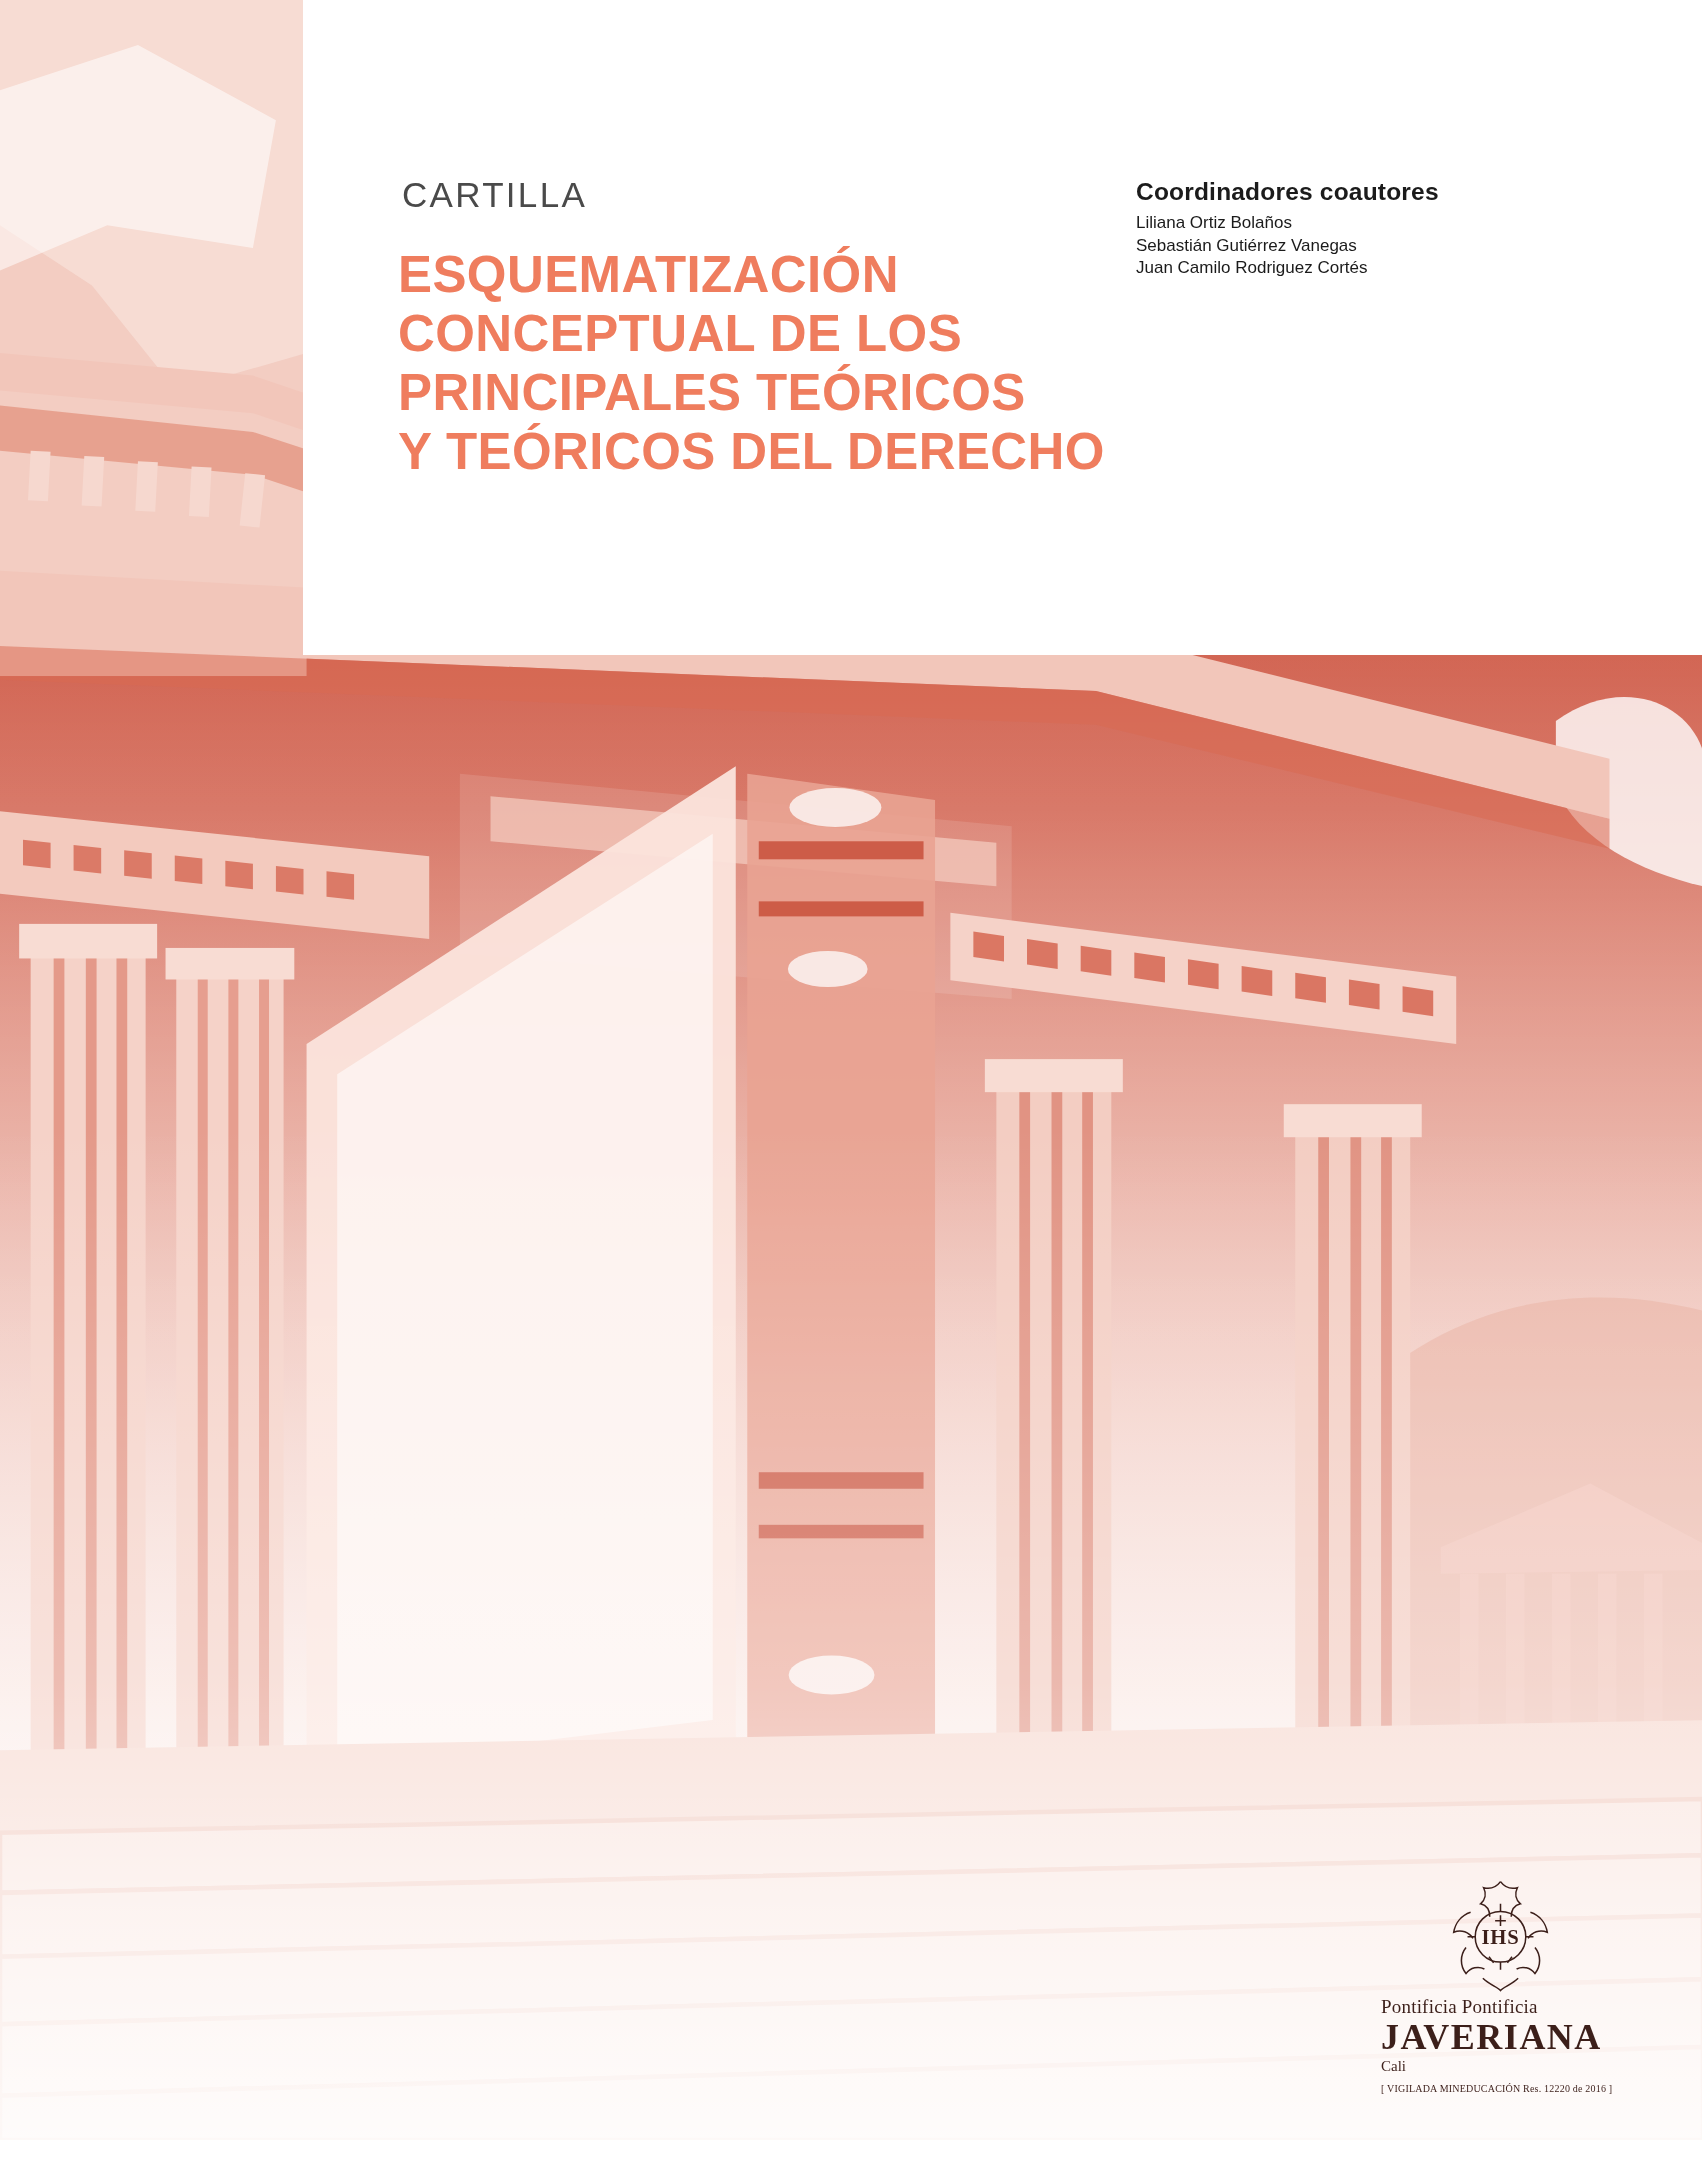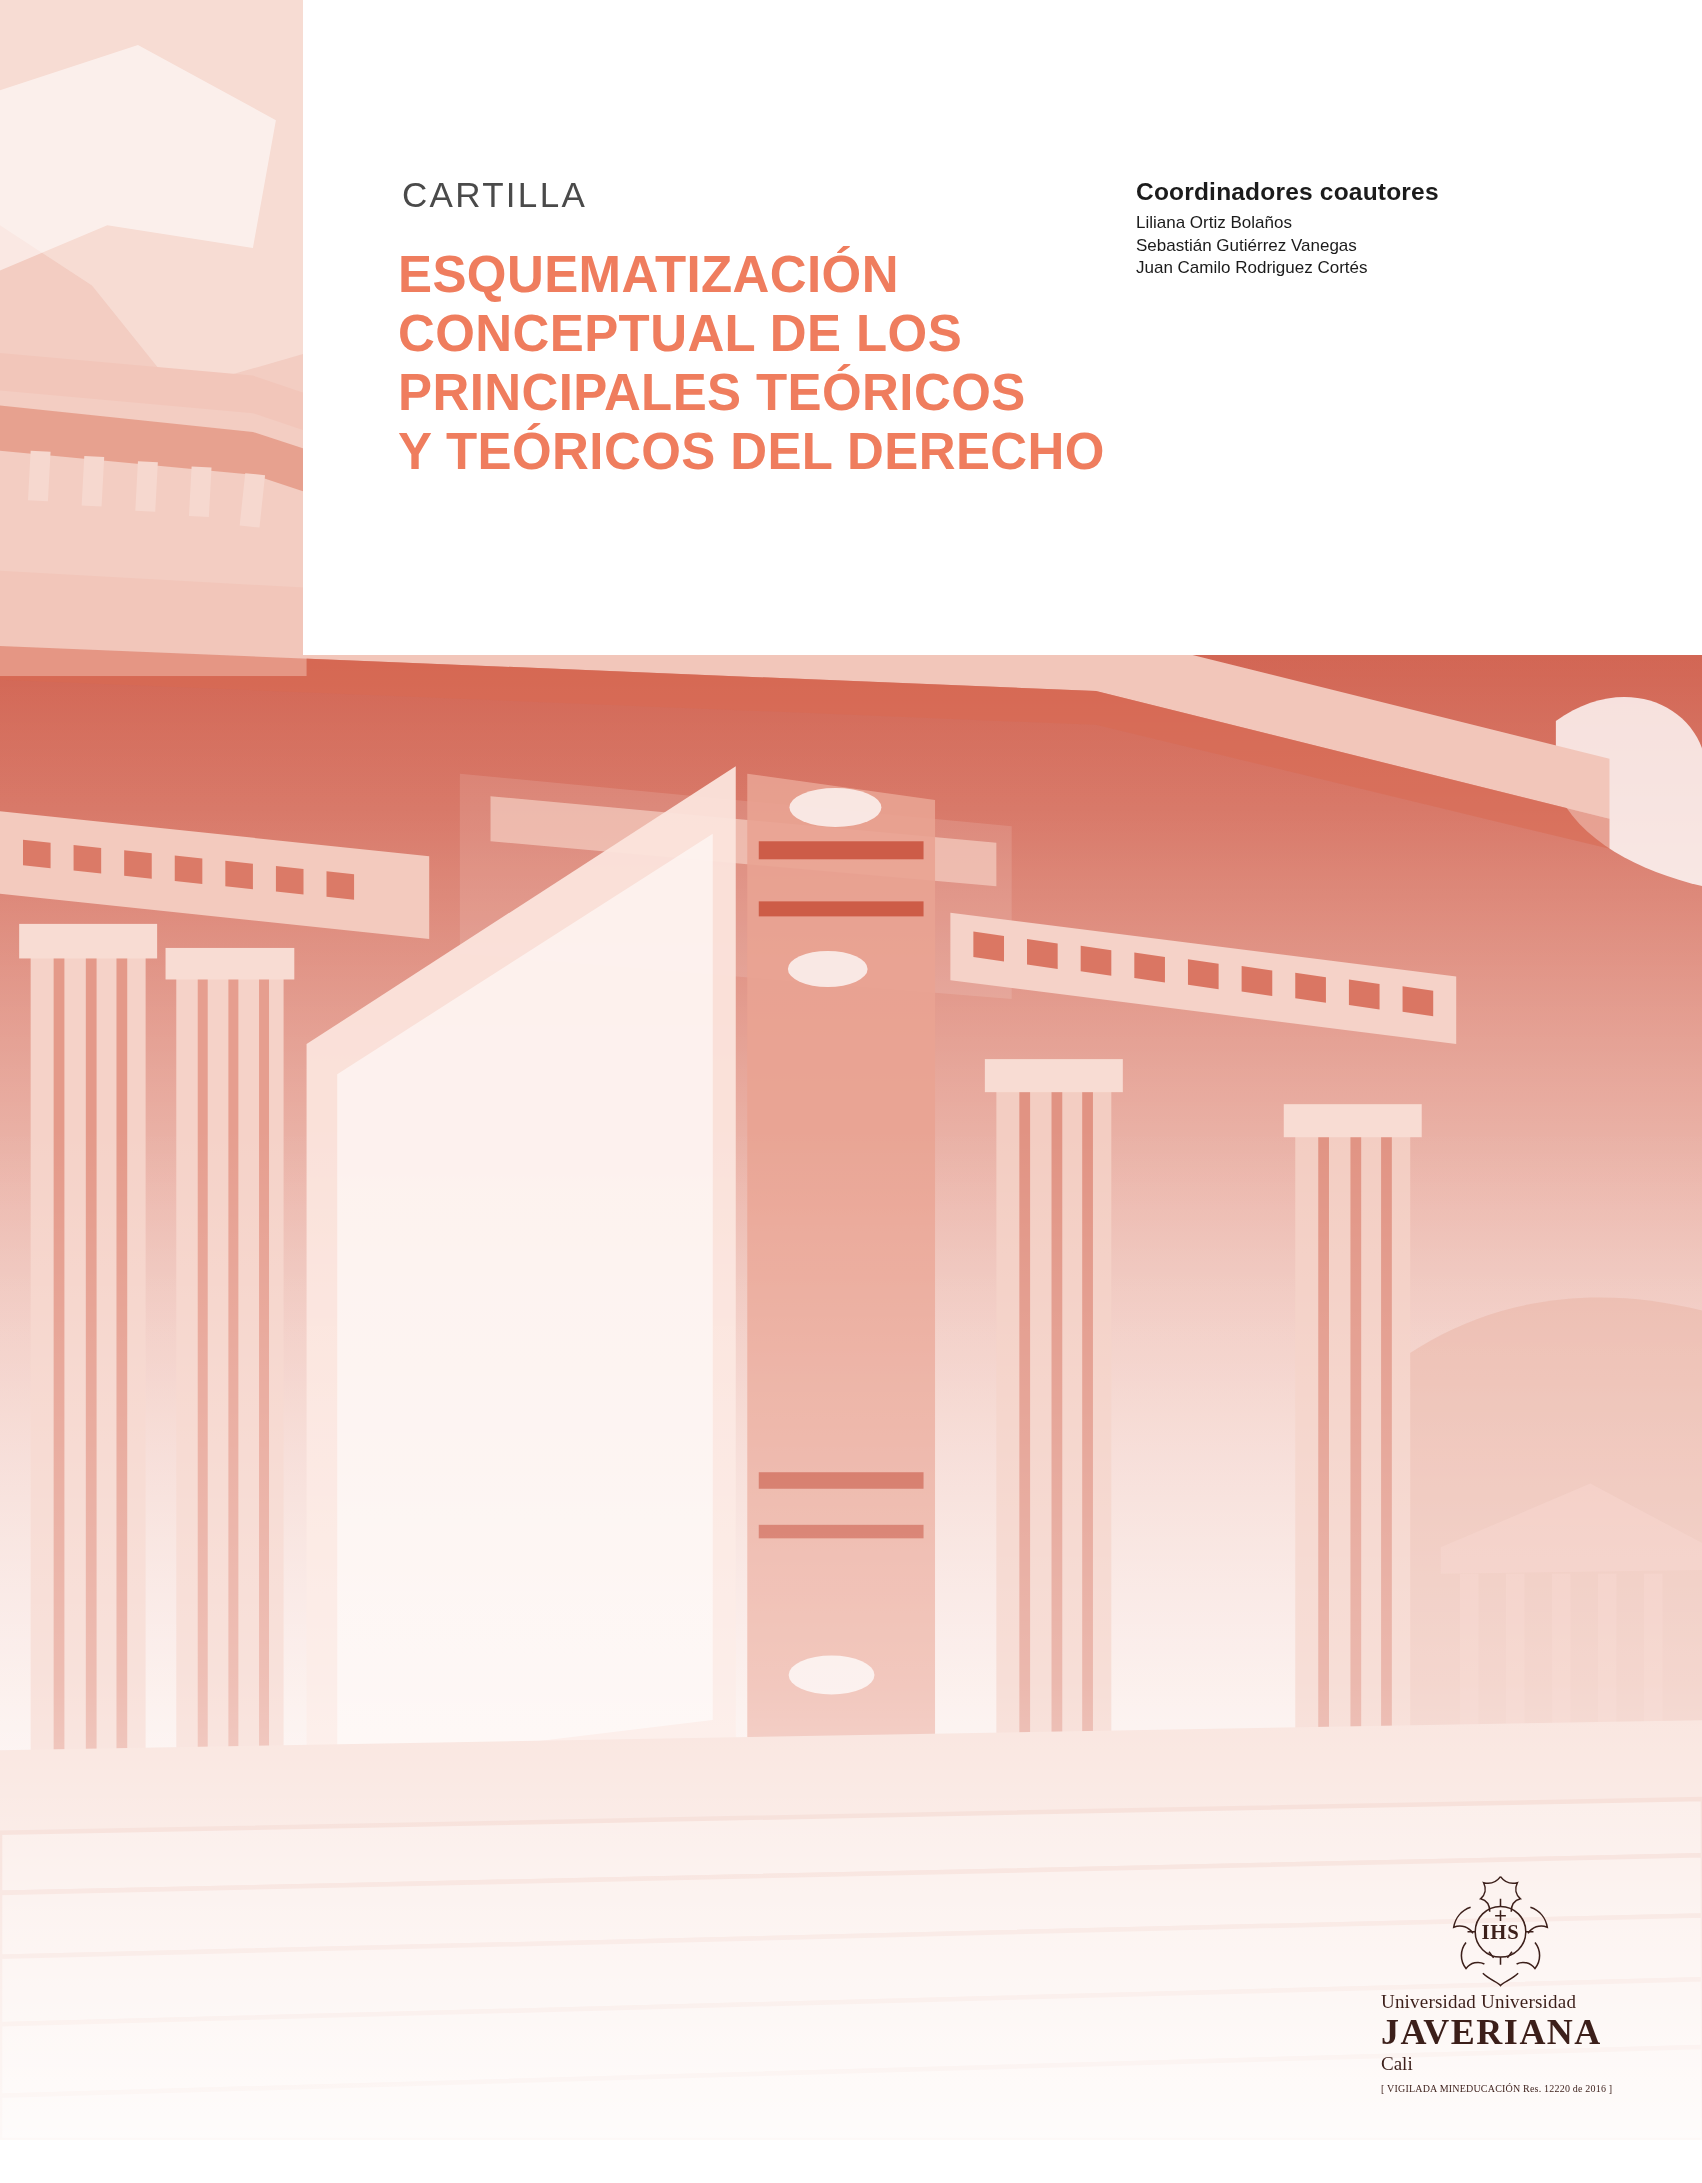--- a/index.html
+++ b/index.html
@@ -123,21 +123,21 @@
   .logo-line-2 {
     font-family: "Liberation Serif", serif;
     font-size: 36px;
     font-weight: 700;
     letter-spacing: 1.5px;
     line-height: 1.1;
     display: block;
   }
   .logo-line-3 {
     font-family: "Liberation Serif", serif;
-    font-size: 19px;
+    font-size: 15px;
     line-height: 1.2;
     display: block;
   }
   .logo-note {
     font-family: "Liberation Serif", serif;
     font-size: 10px;
     letter-spacing: 0.2px;
     margin-top: 7.7px;
     display: block;
     color: #3c1f1a;
@@ -313,20 +313,20 @@
         <path d="M75 45 v-10 M75 111 v10 M42 78 h-10 M108 78 h10"></path>
       </g>
       <g fill="#3c1f1a">
         <text x="75" y="88" text-anchor="middle" font-family="Liberation Serif, serif" font-size="27" font-weight="700" letter-spacing="1">IHS</text>
       </g>
       <g stroke="#3c1f1a" stroke-width="2" fill="none">
         <path d="M75 50 v14 M68 57 h14"></path>
         <path d="M60 104 l6 8 M90 104 l-6 8"></path>
       </g>
     </svg>
-    <span class="logo-line-1">Universidad Universidad</span>
+    <span class="logo-line-1">Pontificia Pontificia</span>
     <span class="logo-line-2">JAVERIANA</span>
     <span class="logo-line-3">Cali</span>
     <span class="logo-note">[ VIGILADA MINEDUCACIÓN Res. 12220 de 2016 ]</span>
   </div>
 
 </div>
 
 
 </body></html>

